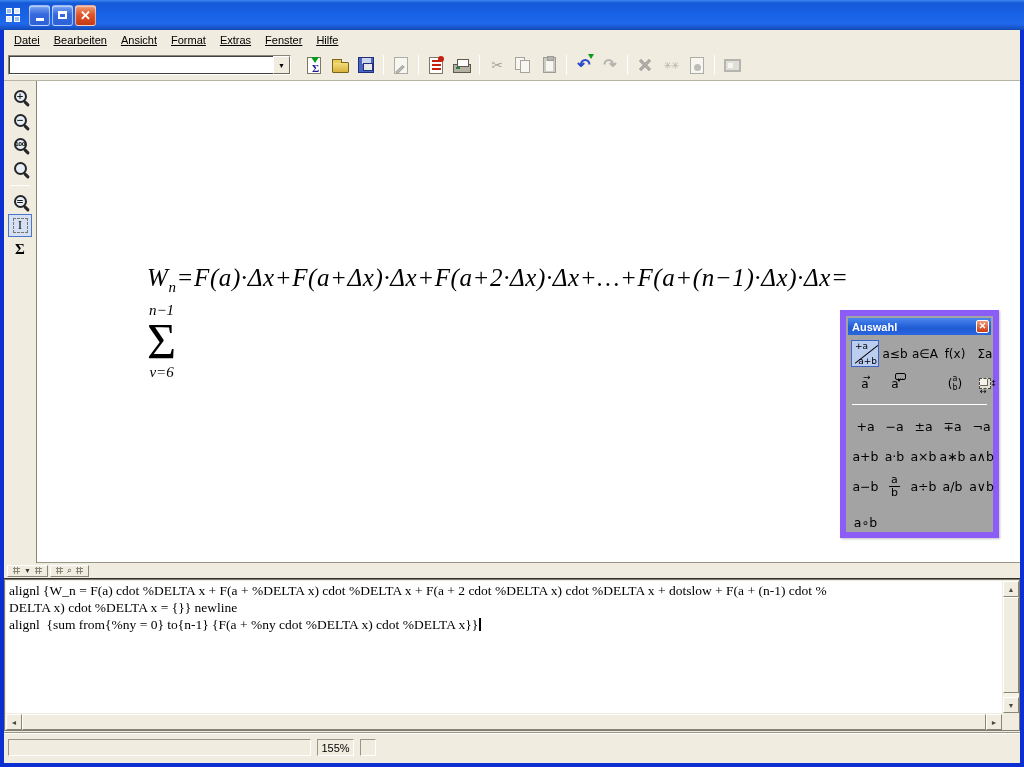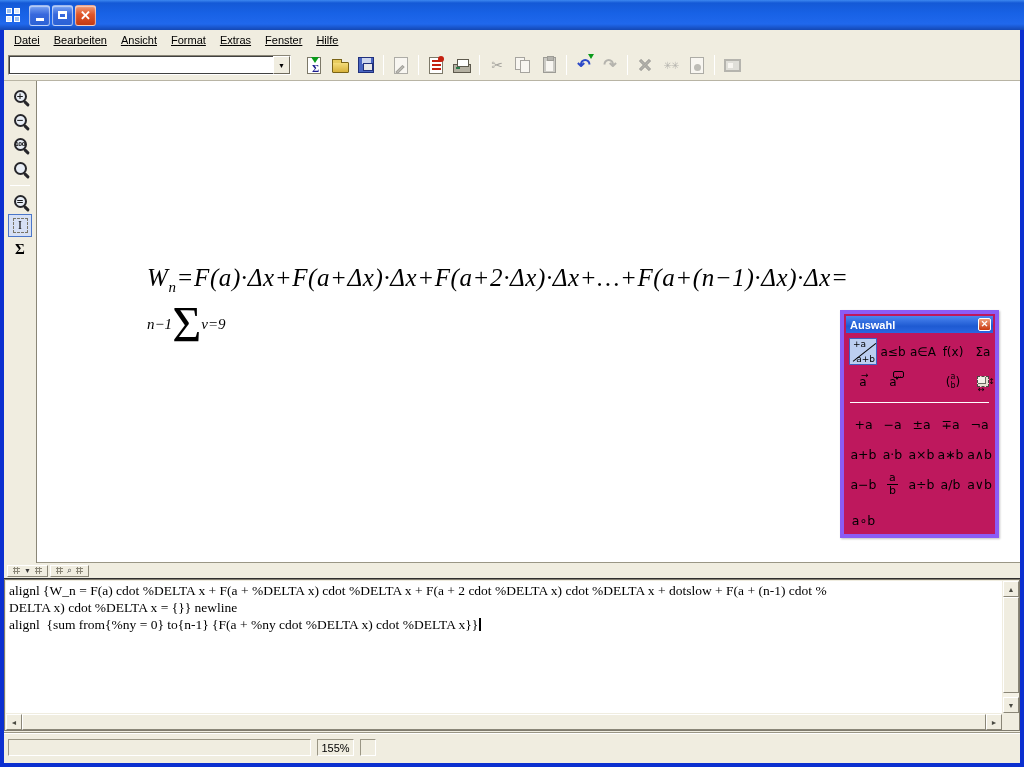--- a/index.html
+++ b/index.html
@@ -94,21 +94,21 @@
     font-family:"Liberation Serif",serif;font-size:12px;color:#000;}
   .sigma-glyph{font-family:"Liberation Serif",serif;font-size:15px;font-weight:bold;color:#000;}
 
   
   #main{position:absolute;left:37px;top:81px;right:4px;bottom:204px;background:#fff;z-index:10;border-bottom:1px solid #9a9685;}
   
   #formula{position:absolute;left:110px;top:183px;color:#000;font-family:Liberation Serif, serif;font-style:italic;}
   #fline1{font-size:25px;letter-spacing:0.6px;white-space:nowrap;}
   #fline1 sub{font-size:15px;}
   #fline2{display:flex;align-items:center;margin-top:6px;}
-  #sumstack{display:flex;flex-direction:row;align-items:center;margin-right:12px;}
+  #sumstack{display:flex;flex-direction:column;align-items:center;margin-right:12px;}
   #sumupper,#sumlower{font-size:15px;line-height:1.1;}
   #sumsigma{font-size:50px;line-height:0.9;font-style:normal;font-weight:normal;}
   #sumbody{font-size:25px;letter-spacing:0.6px;}
 
   
   #handles{position:absolute;left:4px;right:4px;bottom:189px;height:15px;background:#F0EDE0;z-index:20;display:flex;align-items:center;padding-left:3px;}
   .hseg{height:12px;background:#F0EDE0;border:1px solid;border-color:#fff #8a8677 #8a8677 #fff;display:flex;align-items:center;padding:0 3px;margin-right:2px;}
   .hdots{width:7px;height:7px;background-image:radial-gradient(#8a8677 1px,transparent 1.1px);background-size:3px 3px;margin:0 2px;}
   .harrow{font-size:7px;color:#3a3a3a;margin:0 2px;}
   .hmag{font-size:9px;color:#3a3a3a;margin:0 2px;}
@@ -133,22 +133,22 @@
 
   
   #statusbar{position:absolute;left:4px;right:4px;bottom:4px;height:30px;background:#F0EDE0;z-index:20;border-top:1px solid #fff;box-shadow:0 -1px 0 #9a9685;}
   .sfield{position:absolute;top:5px;height:17px;border:1px solid;border-color:#9a9685 #fff #fff #9a9685;
     font-size:11px;display:flex;align-items:center;justify-content:center;color:#000;}
   #sf1{left:4px;width:303px;}
   #sf2{left:313px;width:37px;}
   #sf3{left:356px;width:16px;}
 
   
-  #palette{position:absolute;left:840px;top:310px;width:159px;height:228px;background:#be185d;
-    border:4px solid #8b5cf6;z-index:45;box-shadow:1px 1px 2px rgba(0,0,0,.25);}
+  #palette{position:absolute;left:840px;top:310px;width:159px;height:228px;background:#a3a3a3;
+    border:6px solid #8b5cf6;z-index:45;box-shadow:1px 1px 2px rgba(0,0,0,.25);}
   #pal-title{position:absolute;left:2px;right:2px;top:2px;height:17px;
     background:linear-gradient(180deg,#4C86F0 0%,#1E5AD2 60%,#2A66E0 100%);
     display:flex;align-items:center;padding:0 2px 0 4px;}
   #pal-title-text{color:#fff;font-weight:bold;font-size:11px;flex:1;}
   #pal-close{width:13px;height:13px;background:linear-gradient(180deg,#F09C78,#C83A12);border:1px solid #fff;
     border-radius:2px;color:#fff;font-size:9px;font-weight:bold;line-height:11px;text-align:center;}
   .pal-row{position:absolute;left:5px;display:flex;}
   #pal-cats1{top:24px;} #pal-cats2{top:54px;}
   .pcat{width:28px;height:27px;margin-right:2px;display:flex;align-items:center;justify-content:center;
     position:relative;font-family:"DejaVu Sans",sans-serif;font-size:12px;color:#000;border:1px solid transparent;}
@@ -316,21 +316,21 @@
       </div>
     </div>
 
   <div id="main">
     <div id="formula">
       <div id="fline1"><span>W</span><sub>n</sub><span>=F(a)·Δx+F(a+Δx)·Δx+F(a+2·Δx)·Δx+…+F(a+(n−1)·Δx)·Δx=</span></div>
       <div id="fline2">
         <div id="sumstack">
           <div id="sumupper">n−1</div>
           <div id="sumsigma">Σ</div>
-          <div id="sumlower">ν=9</div>
+          <div id="sumlower">ν=6</div>
         </div>
       </div>
     </div>
   </div>
 
   <div id="palette">
     <div id="pal-title">
       <span id="pal-title-text">Auswahl</span>
       <div id="pal-close"><span>✕</span></div>
     </div>

